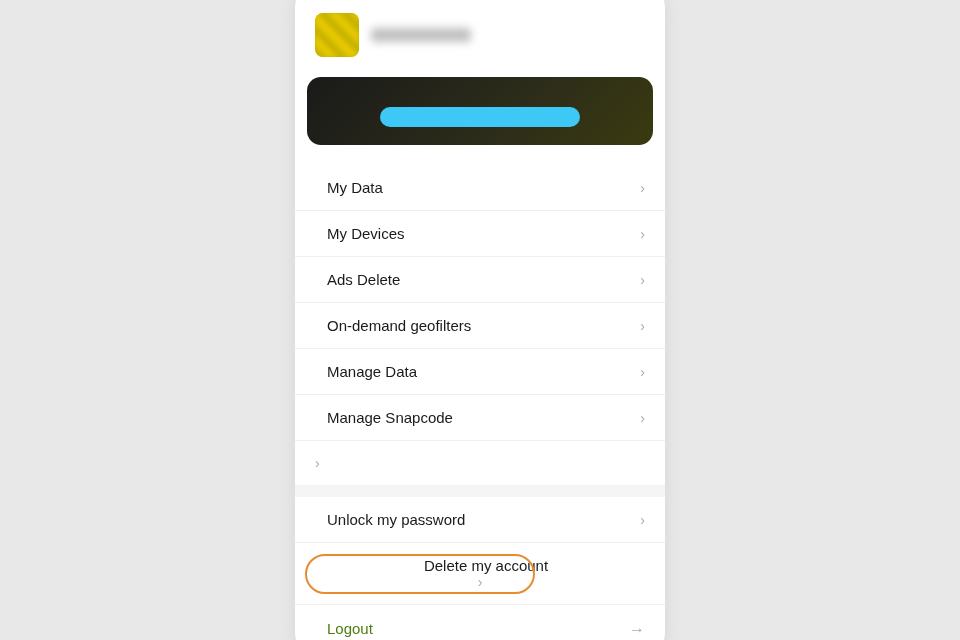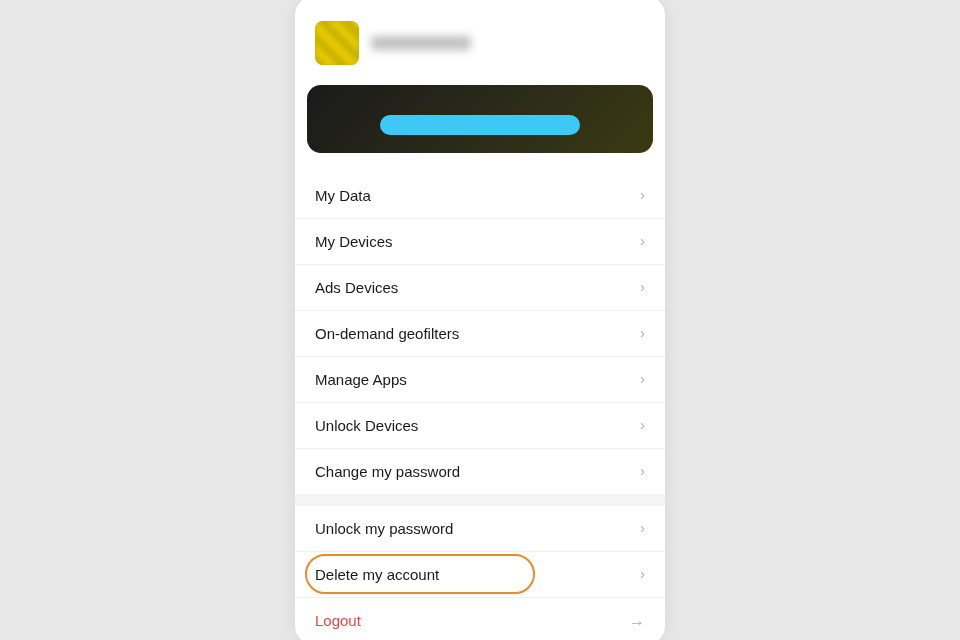--- a/index.html
+++ b/index.html
@@ -109,24 +109,25 @@
     }
 
     .menu-item:last-child {
       border-bottom: none;
     }
 
     .menu-label {
       font-size: 15px;
       color: #1a1a1a;
       font-weight: 400;
+      margin-left: 12px;
     }
 
     .menu-item.logout .menu-label {
-      color: #ef4444;
+      color: #4d7c0f;
     }
 
     .chevron {
       color: #aaaaaa;
       font-size: 14px;
     }
 
     .logout-icon {
       color: #aaaaaa;
       font-size: 16px;
@@ -134,20 +135,21 @@
 
     
     .menu-separator {
       height: 12px;
       background: #f5f5f5;
     }
 
     
     .menu-item.highlighted {
       position: relative;
+      flex-direction: column;
     }
 
     .highlight-circle {
       position: absolute;
       left: 10px;
       top: 50%;
       transform: translateY(-50%);
       width: 230px;
       height: 40px;
       border: 2.5px solid #e88a2e;
@@ -173,37 +175,36 @@
   <ul class="menu-list" id="main-menu-list">
       <li class="menu-item">
       <span class="menu-label">My Data</span>
       <span class="chevron">›</span>
     </li>
       <li class="menu-item">
       <span class="menu-label">My Devices</span>
       <span class="chevron">›</span>
     </li>
       <li class="menu-item">
-      <span class="menu-label">Ads Devices</span>
+      <span class="menu-label">Ads Delete</span>
       <span class="chevron">›</span>
     </li>
       <li class="menu-item">
       <span class="menu-label">On-demand geofilters</span>
       <span class="chevron">›</span>
     </li>
       <li class="menu-item">
-      <span class="menu-label">Manage Apps</span>
-      <span class="chevron">›</span>
-    </li>
-      <li class="menu-item">
-      <span class="menu-label">Unlock Devices</span>
-      <span class="chevron">›</span>
-    </li>
-      <li class="menu-item">
-      <span class="menu-label">Change my password</span>
+      <span class="menu-label">Manage Data</span>
+      <span class="chevron">›</span>
+    </li>
+      <li class="menu-item">
+      <span class="menu-label">Manage Snapcode</span>
+      <span class="chevron">›</span>
+    </li>
+      <li class="menu-item">
       <span class="chevron">›</span>
     </li>
     </ul>
 
   <div class="menu-separator"></div>
 
   <ul class="menu-list" id="secondary-menu-list">
       <li class="menu-item">
 
       <span class="menu-label">Unlock my password</span>

